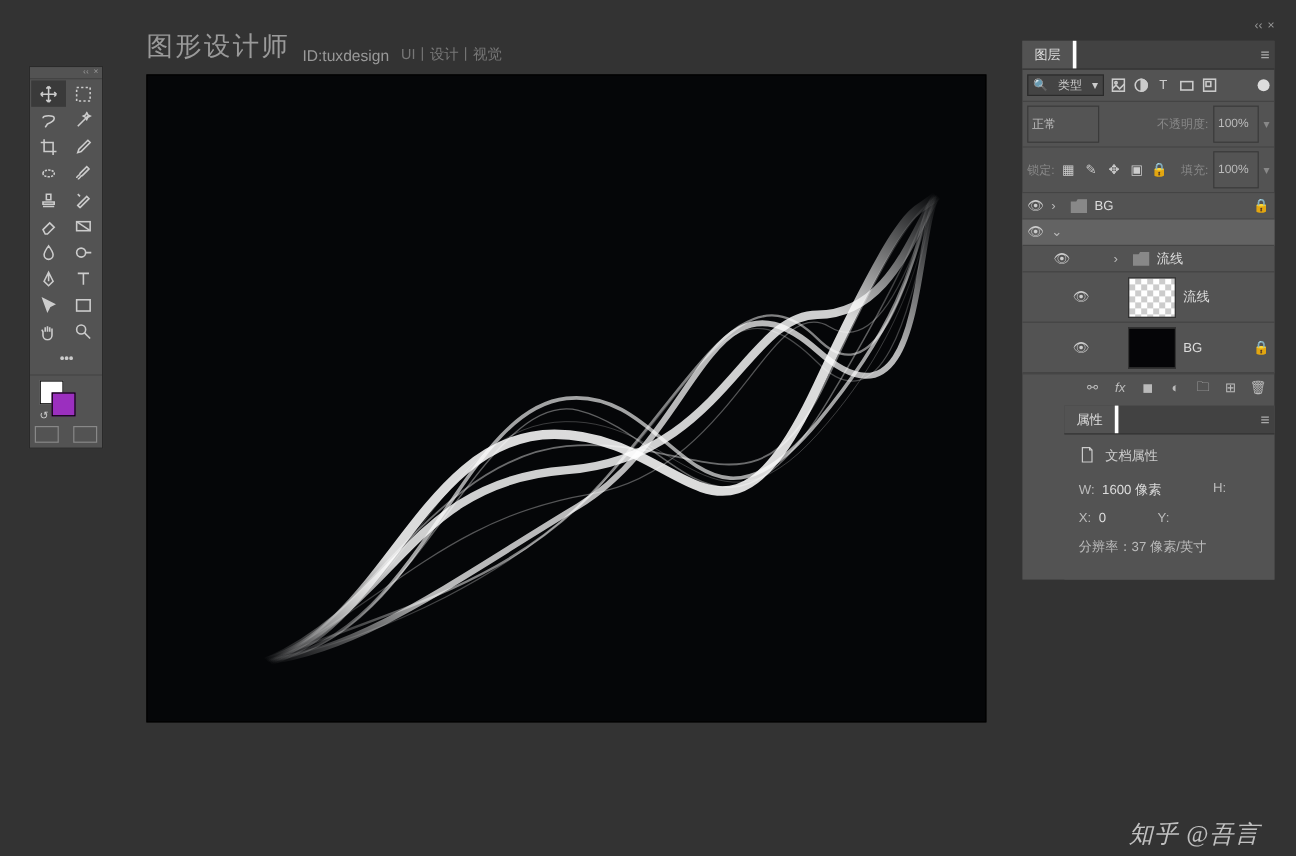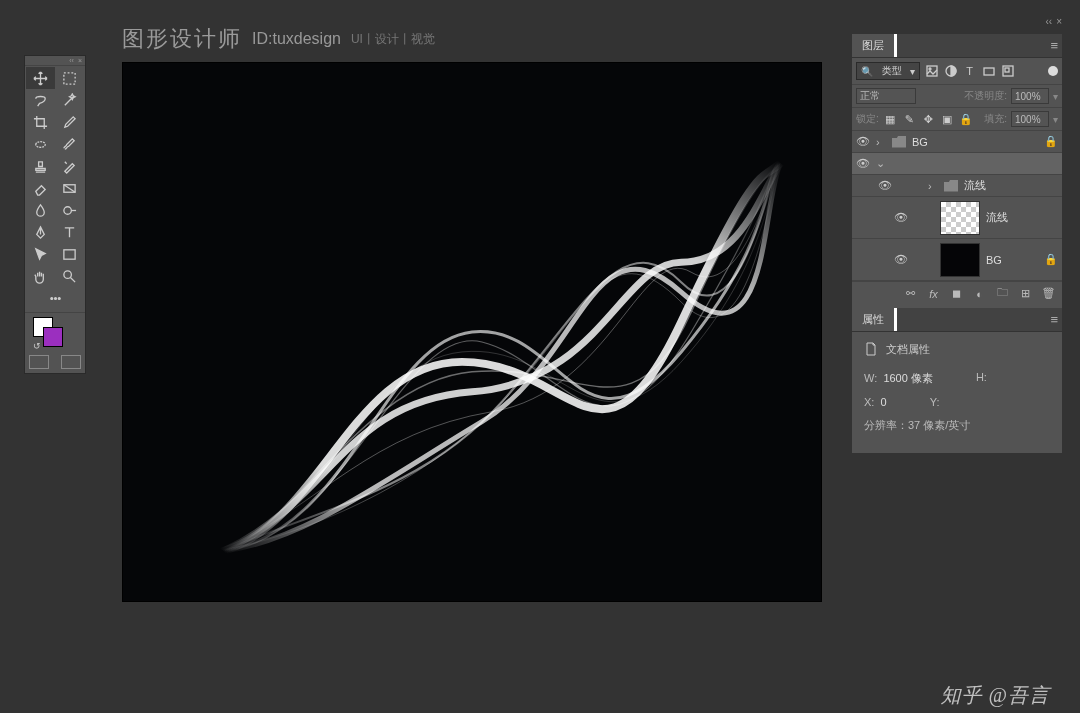--- a/index.html
+++ b/index.html
@@ -15,40 +15,40 @@
 .tool-div{width:100%;height:1px;background:#444;margin:2px 0;}
 .swatches{position:relative;height:34px;margin:4px 0 2px 8px;}
 .sw-fg{position:absolute;width:20px;height:20px;background:#fff;border:1px solid #000;left:0;top:0;}
 .sw-bg{position:absolute;width:20px;height:20px;background:#9b2fbf;border:1px solid #000;left:10px;top:10px;}
 .sw-mini{position:absolute;left:0;top:24px;font-size:9px;color:#ccc;}
 .bottom-tools{display:flex;justify-content:space-between;padding:2px 4px 4px;}
 .bottom-tools span{width:20px;height:14px;border:1px solid #888;display:inline-block;}
 
 
 .workarea{position:absolute;left:122px;top:24px;width:700px;}
-.title{display:flex;align-items:center;gap:10px;color:#888;margin-bottom:8px;}
+.title{display:flex;align-items:flex-end;gap:10px;color:#888;margin-bottom:8px;}
 .title .main{font-size:22px;letter-spacing:2px;color:#9a9a9a;}
-.title .id{font-size:16px;color:#999;}
+.title .id{font-size:13px;color:#999;}
 .title .tags{font-size:12px;color:#777;}
 .canvas{width:700px;height:540px;background:#050608;border:1px solid #000;position:relative;overflow:hidden;}
 .canvas svg{width:100%;height:100%;}
 
 
 .rpanel{position:absolute;right:18px;top:34px;width:210px;background:#535353;display:flex;flex-direction:column;}
 .panel-tab{height:24px;display:flex;align-items:center;background:#424242;border-bottom:1px solid #333;position:relative;}
 .panel-tab .tab{padding:0 10px;height:100%;display:flex;align-items:center;background:#535353;color:#ddd;font-size:11px;border-right:3px solid #ffffff;}
 .panel-tab .menu{position:absolute;right:4px;top:4px;color:#aaa;font-size:13px;cursor:pointer;}
 .filter-row{display:flex;align-items:center;gap:4px;padding:4px;border-bottom:1px solid #444;}
 .filter-sel{flex:0 0 64px;height:18px;background:#444;border:1px solid #2a2a2a;display:flex;align-items:center;padding:0 4px;color:#ccc;font-size:10px;justify-content:space-between;}
 .mini-ico{width:15px;height:15px;display:flex;align-items:center;justify-content:center;color:#ccc;font-size:11px;cursor:pointer;}
 .mini-ico svg{width:12px;height:12px;stroke:#ccc;fill:none;stroke-width:1.3;}
 .spacer{flex:1;}
 .dot{width:10px;height:10px;border-radius:50%;background:#ddd;}
 .opt-row{display:flex;align-items:center;gap:4px;padding:3px 4px;border-bottom:1px solid #444;color:#888;font-size:10px;}
-.opt-row .box{width:44px;height:16px;background:#545454;border:1px solid #3a3a3a;display:flex;align-items:center;padding:0 3px;color:#bbb;font-size:10px;}
+.opt-row .box{width:44px;height:31px;background:#545454;border:1px solid #3a3a3a;display:flex;align-items:center;padding:0 3px;color:#bbb;font-size:10px;}
 
 
 .layers{background:#535353;max-height:200px;}
 .layer{display:flex;align-items:center;height:22px;border-bottom:1px solid #444;padding:0 4px;gap:6px;}
 .layer.tall{height:42px;}
 .layer.sel{background:#636363;}
 .eye{width:14px;text-align:center;color:#ccc;cursor:pointer;}
 .chev{width:10px;color:#bbb;cursor:pointer;}
 .fold-ico{width:14px;height:12px;background:#888;clip-path:polygon(0 20%,35% 20%,45% 0,100% 0,100% 100%,0 100%);} 
 .thumb{width:40px;height:34px;border:1px solid #333;background:#060608;}
@@ -56,21 +56,21 @@
 .thumb.dark{background:#050507;}
 .lname{flex:1;color:#ddd;font-size:11px;}
 .lock{color:#bbb;font-size:11px;}
 .sub{padding-left:26px;}
 .sub2{padding-left:42px;}
 
 .layer-footer{height:24px;display:flex;align-items:center;justify-content:flex-end;gap:8px;padding:0 6px;border-top:1px solid #444;}
 .layer-footer .mini-ico{opacity:.85;}
 
 
-.props{background:#535353;margin-top:3px;flex:1;}
+.props{background:#535353;margin-top:3px;flex:1;margin-left:35px;}
 .props-body{padding:10px 12px;color:#ccc;font-size:11px;}
 .props-body .hdr{display:flex;align-items:flex-start;gap:8px;margin-bottom:14px;}
 .props-body .hdr svg{width:14px;height:14px;stroke:#ccc;fill:none;}
 .props-body .row{display:flex;gap:43px;margin-bottom:10px;color:#bbb;}
 .props-body .row span b{color:#ddd;font-weight:normal;}
 
 
 .winctl{position:absolute;right:18px;top:34px;width:210px;}
 .winctl-icons{position:absolute;right:0;top:-18px;display:flex;gap:4px;font-size:10px;color:#999;}
 

